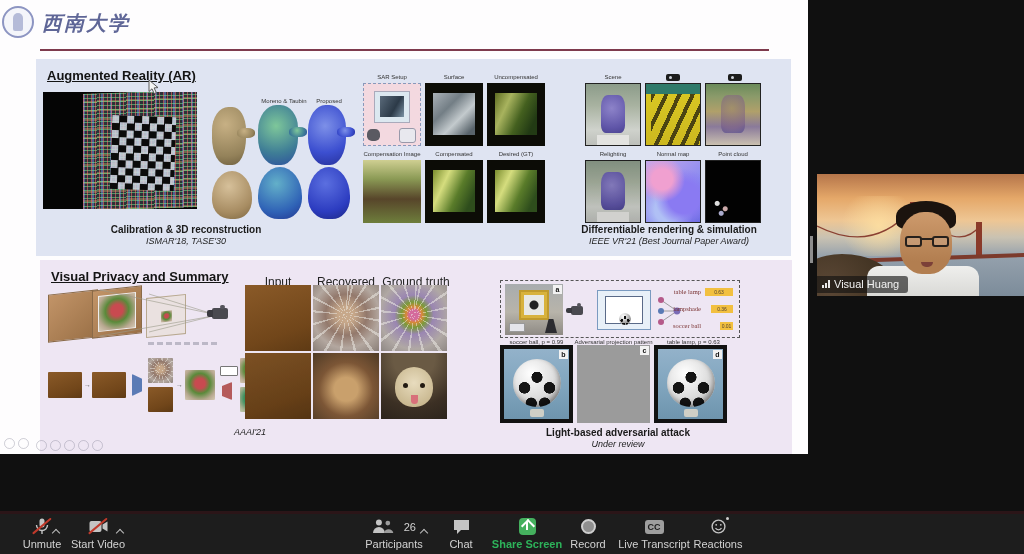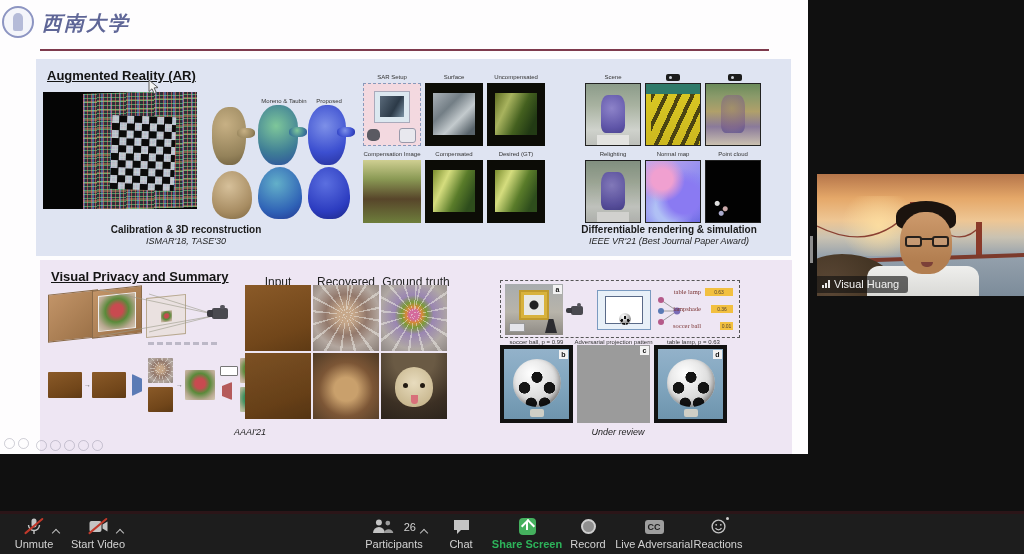--- a/index.html
+++ b/index.html
@@ -391,20 +391,21 @@
       <div class="result-img" style="left:614px;">
         <div class="ball"></div>
         <div class="stand"></div>
         <span class="letter-badge">d</span>
       </div>
 
       <div class="cap" style="left:30px; top:167px; width:360px;">
         <div class="cap-v">AAAI'21</div>
       </div>
       <div class="cap" style="left:430px; top:167px; width:296px;">
+        <div class="cap-t">Light-based adversarial attack</div>
         <div class="cap-v">Under review</div>
       </div>
     </div>
 
     <div class="ghost-dot" style="left:4px;  top:438px;"></div>
     <div class="ghost-dot" style="left:18px; top:438px;"></div>
     <div class="ghost-dot" style="left:36px; top:440px;"></div>
     <div class="ghost-dot" style="left:50px; top:440px;"></div>
     <div class="ghost-dot" style="left:64px; top:440px;"></div>
     <div class="ghost-dot" style="left:78px; top:440px;"></div>
@@ -444,21 +445,21 @@
         <i style="height:3px;"></i>
           <i style="height:5px;"></i>
           <i style="height:8px;"></i>
       </span>
       <span>Visual Huang</span>
     </div>
   </div>
 
   <div class="toolbar">
 
-    <div class="tb-btn" style="left:10px; width:48px;">
+    <div class="tb-btn" style="left:18px; width:48px;">
       <div class="tb-icon">
         <svg width="14" height="17" viewBox="0 0 14 17">
           <rect x="4.5" y="0.5" width="5" height="9" rx="2.5" fill="#c4c4c4"></rect>
           <path d="M1.5,7 a5.5,5.5 0 0 0 11,0" stroke="#c4c4c4" stroke-width="1.4" fill="none"></path>
           <line x1="7" y1="12.5" x2="7" y2="16" stroke="#c4c4c4" stroke-width="1.4"></line>
         </svg>
         <span class="slash"></span>
       </div>
       <span class="tb-label">Unmute</span>
     </div>
@@ -510,21 +511,21 @@
       <div class="tb-icon">
           <span class="rec-circle"></span>
         </div>
       <span class="tb-label">Record</span>
     </div>
 
     <div class="tb-btn" style="left:612px; width:84px;">
       <div class="tb-icon">
           <span class="cc-badge">CC</span>
         </div>
-      <span class="tb-label">Live Adversarial</span>
+      <span class="tb-label">Live Transcript</span>
     </div>
 
     <div class="tb-btn" style="left:690px; width:56px;">
       <div class="tb-icon">
         <svg width="15" height="15" viewBox="0 0 15 15">
           <circle cx="7.5" cy="7.5" r="6.4" stroke="#c4c4c4" stroke-width="1.4" fill="none"></circle>
           <circle cx="5.2" cy="5.8" r="0.9" fill="#c4c4c4"></circle>
           <circle cx="9.8" cy="5.8" r="0.9" fill="#c4c4c4"></circle>
           <path d="M4.5,9 a3.4,3.4 0 0 0 6,0" stroke="#c4c4c4" stroke-width="1.2" fill="none"></path>
         </svg>

